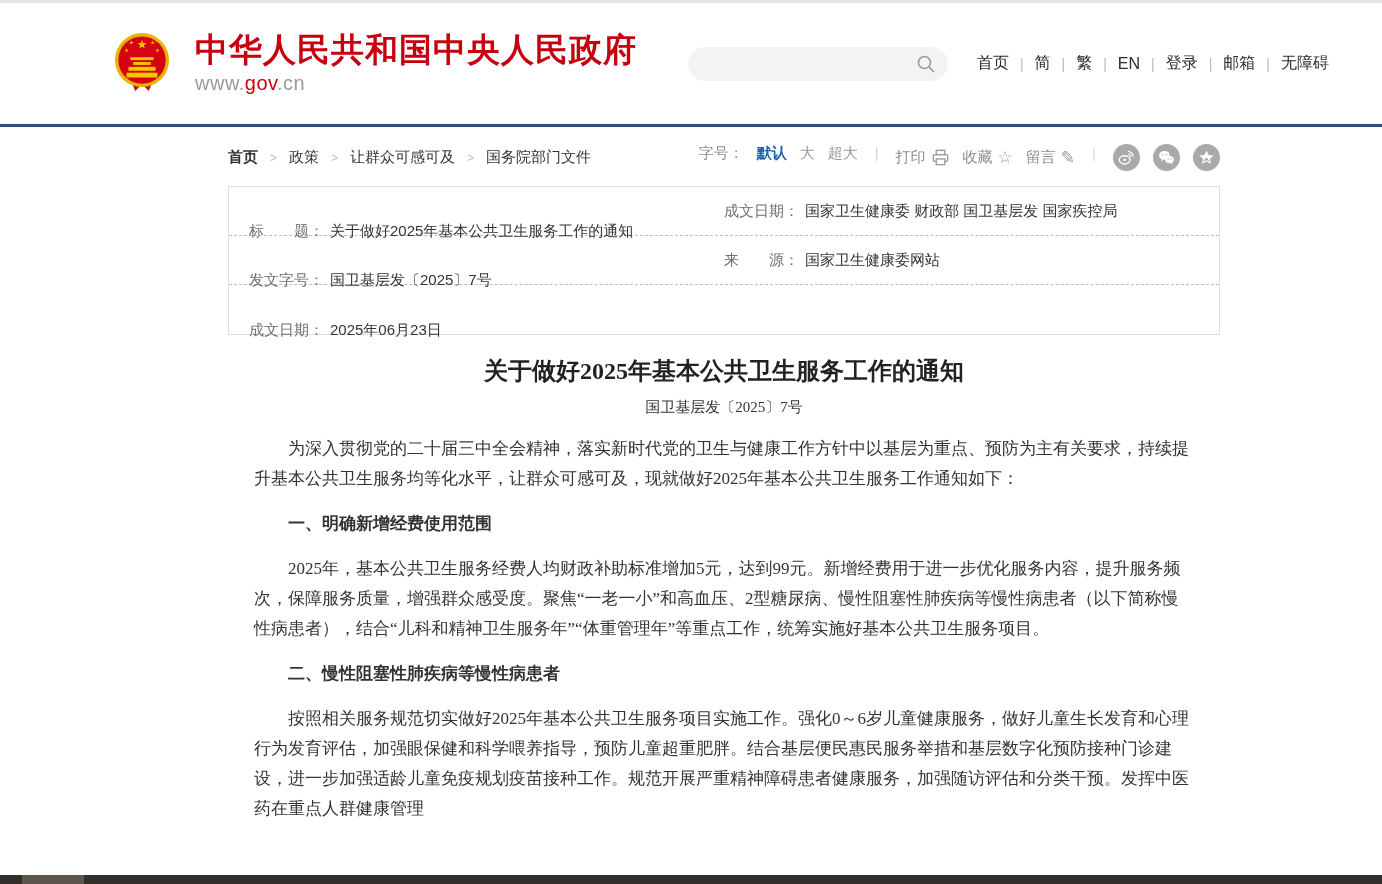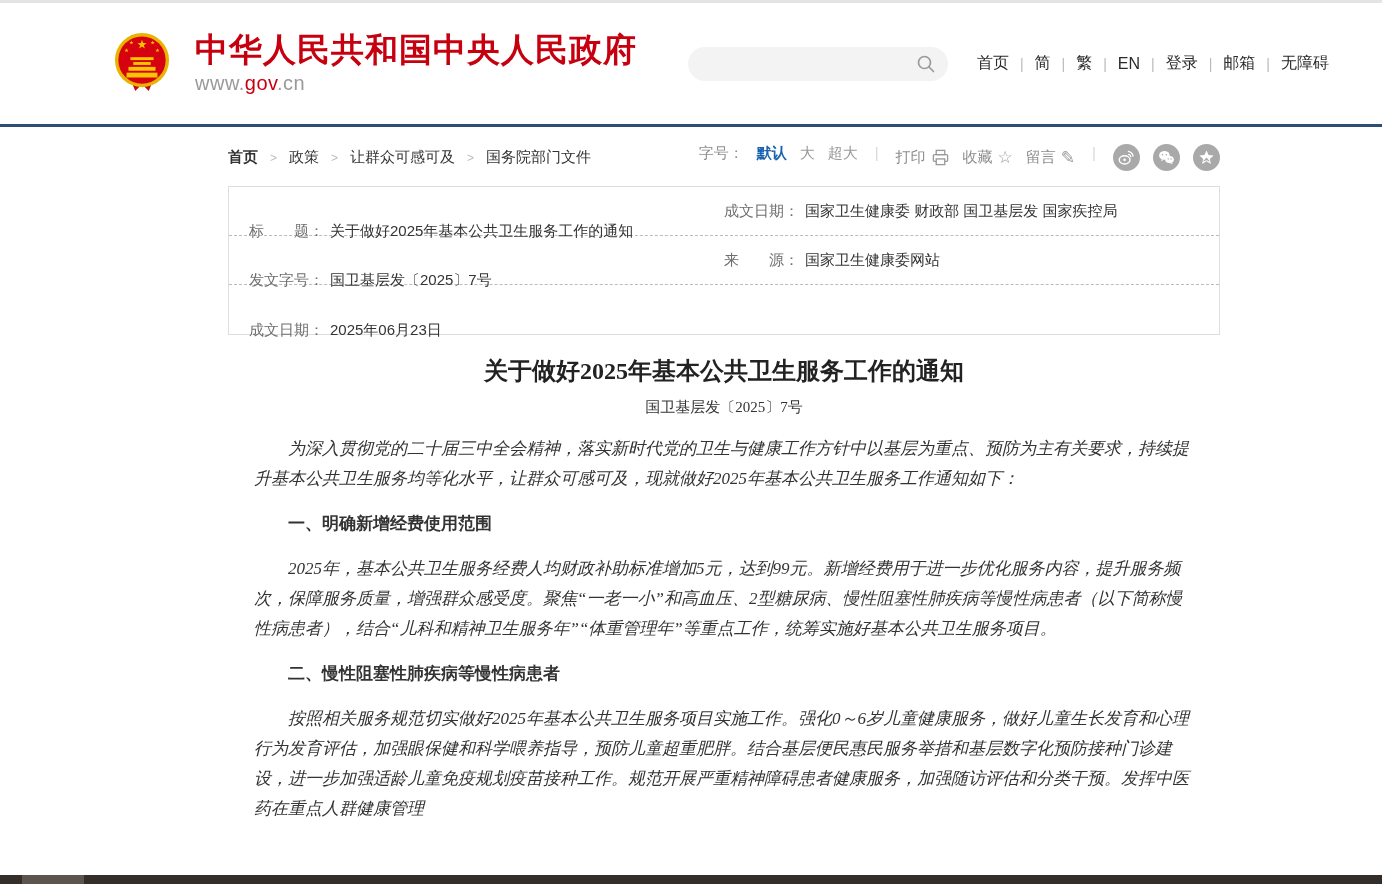--- a/index.html
+++ b/index.html
@@ -54,21 +54,21 @@
   .meta-cell-right { flex:1; display:flex; white-space:nowrap; overflow:hidden; }
   .meta-label { color:#6e6e6e; flex:0 0 auto; }
   .meta-value { color:#333; margin-left:6px; }
 
   
   .article { width:992px; margin:0 0 0 228px; font-family:"Liberation Serif","DejaVu Serif",serif; color:#333; }
   .art-title { margin-top:20px; text-align:center; font-size:24px; font-weight:bold; color:#222; }
   .art-docnum { margin-top:11px; text-align:center; font-size:15px; color:#333; }
   .art-body { margin-top:17px; font-size:17px; line-height:30px; padding:0 26px 0 26px; }
   .art-body p { margin:15px 0; }
-  .p-indent { text-indent:2em;font-style:italic; }
+  .p-indent { text-indent:2em; }
   .p-heading { text-indent:2em; font-weight:bold; font-family:"Liberation Sans","DejaVu Sans",sans-serif; }
 
   
   .hscroll-track { position:absolute; left:0; bottom:0; width:100%; height:9px; background:#332e29; }
   .hscroll-thumb { position:absolute; left:22px; top:0; width:62px; height:9px; background:#5b554d; cursor:pointer; }
 </style>
 </head>
 <body>
 
 <div class="page">

